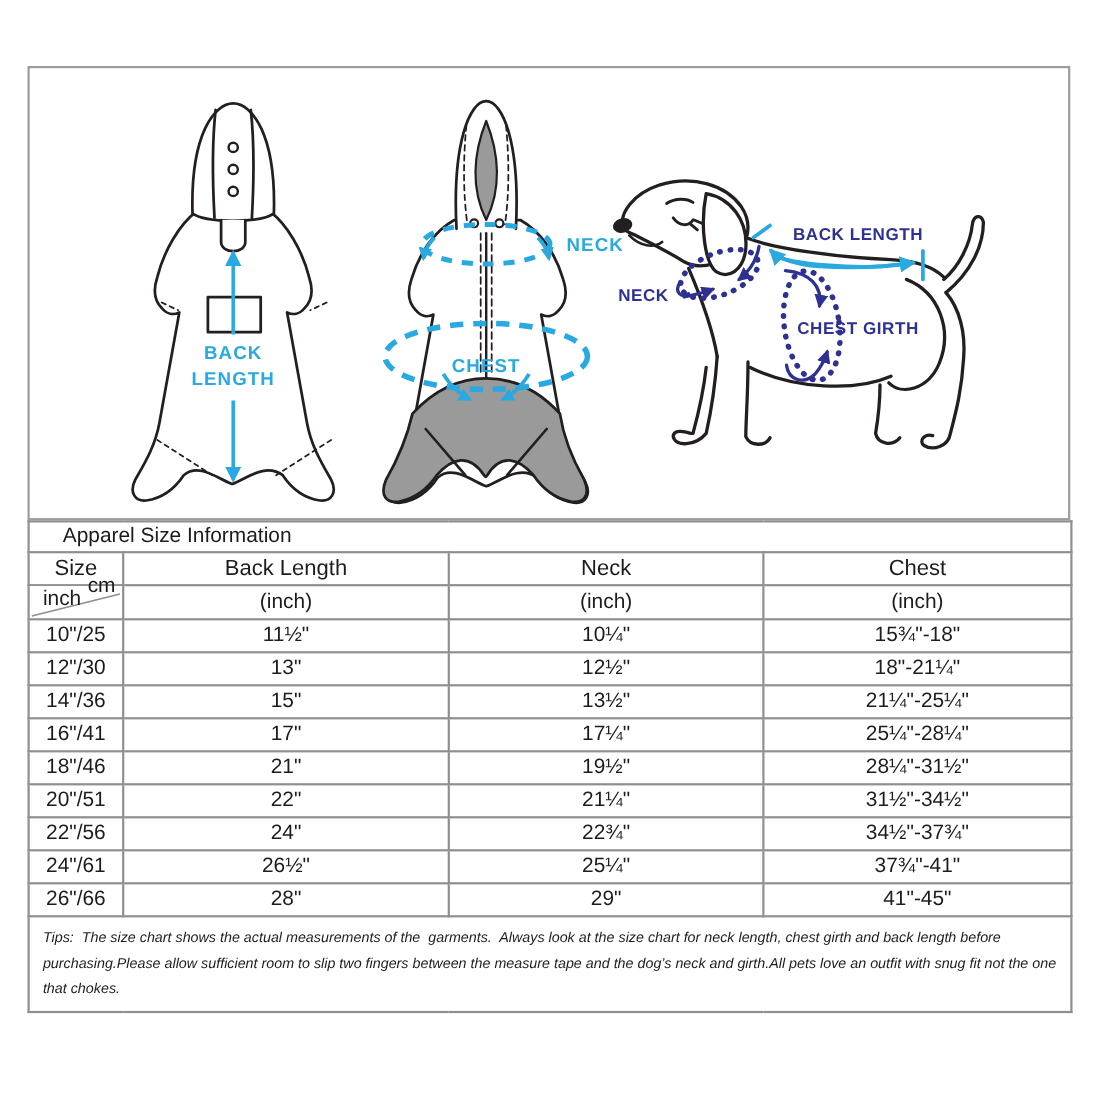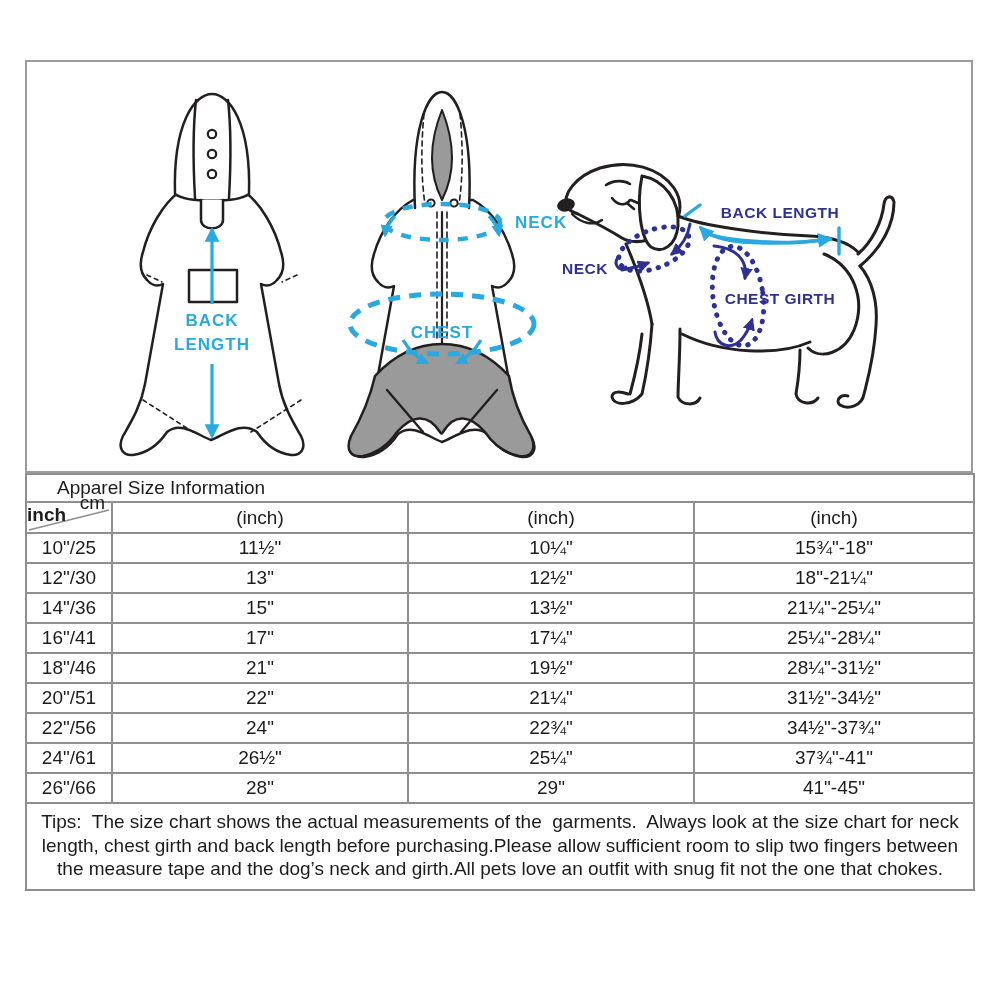--- a/index.html
+++ b/index.html
@@ -21,24 +21,24 @@
 
   
   .size-table { position:absolute; left:25px; top:473px; width:948px;
                 border-collapse:collapse; table-layout:fixed; color:#1c1c1c; }
   .size-table td { border:2px solid #8f8f8f; text-align:center; vertical-align:middle;
                    padding:0; font-size:19px; background:#fff; }
   .title-row td { text-align:left; padding-left:30px; height:26px; font-size:19px; }
   .head-row td  { height:28px; font-size:20px; }
   .sub-row td   { height:29px; }
   .data-row td  { height:28px; }
-  .tips-row td  { text-align:center; padding:6px 12px 8px 12px; font-size:19px;
-                  line-height:23.5px; white-space:pre-wrap; vertical-align:top; }
+  .tips-row td  { text-align:left; padding:6px 12px 8px 12px; font-size:13px;
+                  line-height:23.5px; white-space:pre-wrap; vertical-align:top;font-style:italic; }
   .diag-cell { position:relative; font-size:14px; height:29px; }
-  .diag-cell .u-top { position:absolute; left:0; top:1px;font-weight:bold; }
+  .diag-cell .u-top { position:absolute; left:12px; top:1px; }
   .diag-cell .u-bot { position:absolute; right:6px; bottom:18px; }
   .diag-cell svg { position:absolute; left:0; top:0; width:100%; height:100%; }
 </style>
 </head>
 <body>
 
 <div class="page">
 
   <div class="panel">
 
@@ -204,20 +204,26 @@
     <colgroup>
       <col style="width:86px">
         <col style="width:296px">
         <col style="width:286px">
         <col style="width:280px">
     </colgroup>
     <tbody>
       <tr class="title-row">
         <td colspan="4">Apparel Size Information</td>
       </tr>
+      <tr class="head-row">
+        <td>Size</td>
+        <td>Back Length</td>
+        <td>Neck</td>
+        <td>Chest</td>
+      </tr>
       <tr class="sub-row">
         <td class="diag-cell">
           <svg viewBox="0 0 86 29" preserveAspectRatio="none">
             <line x1="2" y1="27" x2="84" y2="7" stroke="#8f8f8f" stroke-width="1.6"></line>
           </svg>
           <span class="u-top">inch</span>
           <span class="u-bot">cm</span>
         </td>
         <td>(inch)</td>
         <td>(inch)</td>

